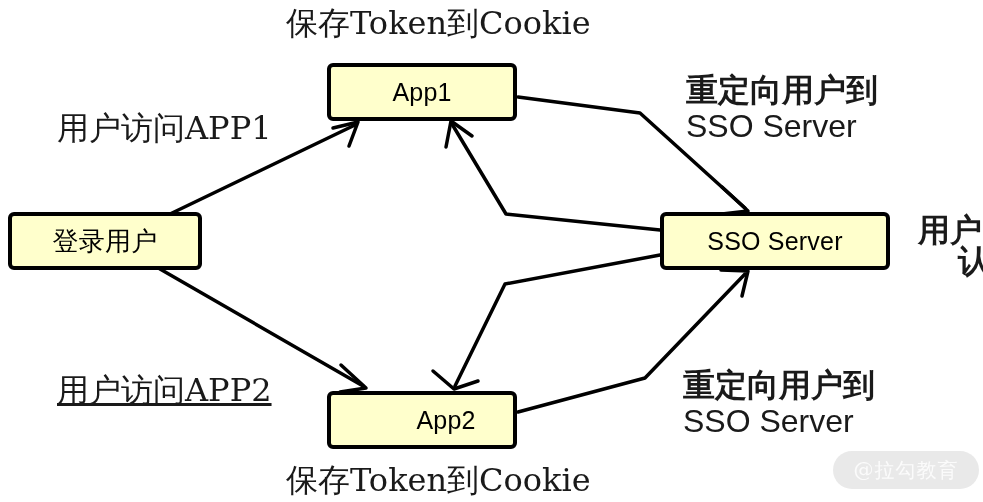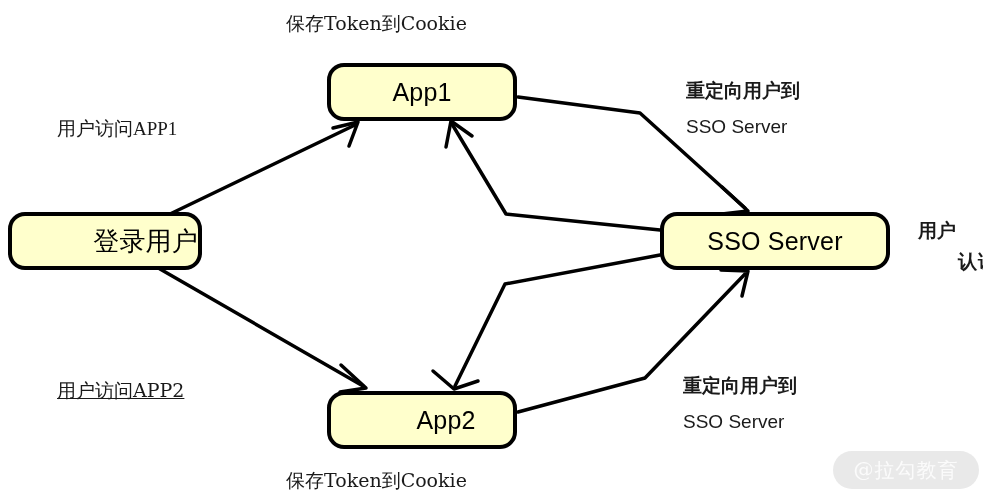--- a/index.html
+++ b/index.html
@@ -20,38 +20,38 @@
     left: 0;
     top: 0;
     width: 983px;
     height: 502px;
   }
   .node {
     position: absolute;
     box-sizing: border-box;
     background: #ffffcc;
     border: 4px solid #000000;
-    border-radius: 17px;
+    border-radius: 6px;
     display: flex;
     align-items: center;
     justify-content: center;
     font-size: 25px;
     color: #000000;
     letter-spacing: 0.2px;
     z-index: 3;
   }
   .node.cjk {
     font-family: "DejaVu Serif", "Liberation Serif", serif;
     font-size: 26px;
   }
   .label {
     position: absolute;
     white-space: pre;
     color: #1a1a1a;
-    font-size: 19px;
+    font-size: 32px;
     line-height: 37px;
     z-index: 2;
   }
   .label.serif {
     font-family: "DejaVu Serif", "Liberation Serif", serif;
     font-weight: bold;
   }
   .label.sans {
     font-family: "Liberation Sans", "DejaVu Sans", sans-serif;
   }
@@ -107,39 +107,39 @@
       <path d="M 518 412 L 645 378 L 745 274" fill="none" stroke="#000000" stroke-width="3.5" stroke-linecap="round" stroke-linejoin="round"></path>
       <path d="M 721 270 L 748 271 L 742 296" fill="none" stroke="#000000" stroke-width="3.5" stroke-linecap="round" stroke-linejoin="round"></path>
     </g>
 
     <g>
       <path d="M 660 255 L 505 284 L 455 386" fill="none" stroke="#000000" stroke-width="3.5" stroke-linecap="round" stroke-linejoin="round"></path>
       <path d="M 433 371 L 454 389 L 478 381" fill="none" stroke="#000000" stroke-width="3.5" stroke-linecap="round" stroke-linejoin="round"></path>
     </g>
   </svg>
 
-  <div class="node cjk" style="left:8px; top:212px; width:194px; height:58px;justify-content:flex-end;">
+  <div class="node cjk" style="left:8px; top:212px; width:194px; height:58px;">
     <span>登录用户</span>
   </div>
 
   <div class="node" style="left:327px; top:63px; width:190px; height:58px;">
     <span>App1</span>
   </div>
 
   <div class="node" style="left:327px; top:391px; width:190px; height:58px;padding-left:48px;">
     <span>App2</span>
   </div>
 
   <div class="node" style="left:660px; top:212px; width:230px; height:58px;">
     <span>SSO Server</span>
   </div>
 
   <div class="label mixed" style="left:286px; top:5px;">保存Token到Cookie</div>
 
-  <div class="label mixed" style="left:57px; top:110px;font-family:Liberation Serif, serif;">用户访问APP1</div>
+  <div class="label mixed" style="left:57px; top:110px;">用户访问APP1</div>
 
   <div class="label serif" style="left:686px; top:72px;">重定向用户到</div>
 
   <div class="label sans" style="left:686px; top:108px;">SSO Server</div>
 
 
   <div class="label serif" style="left:918px; top:212px;">用户</div>
 
   <div class="label serif" style="left:918px; top:243px; letter-spacing:1px;margin-left:40px;">认证</div>
 

